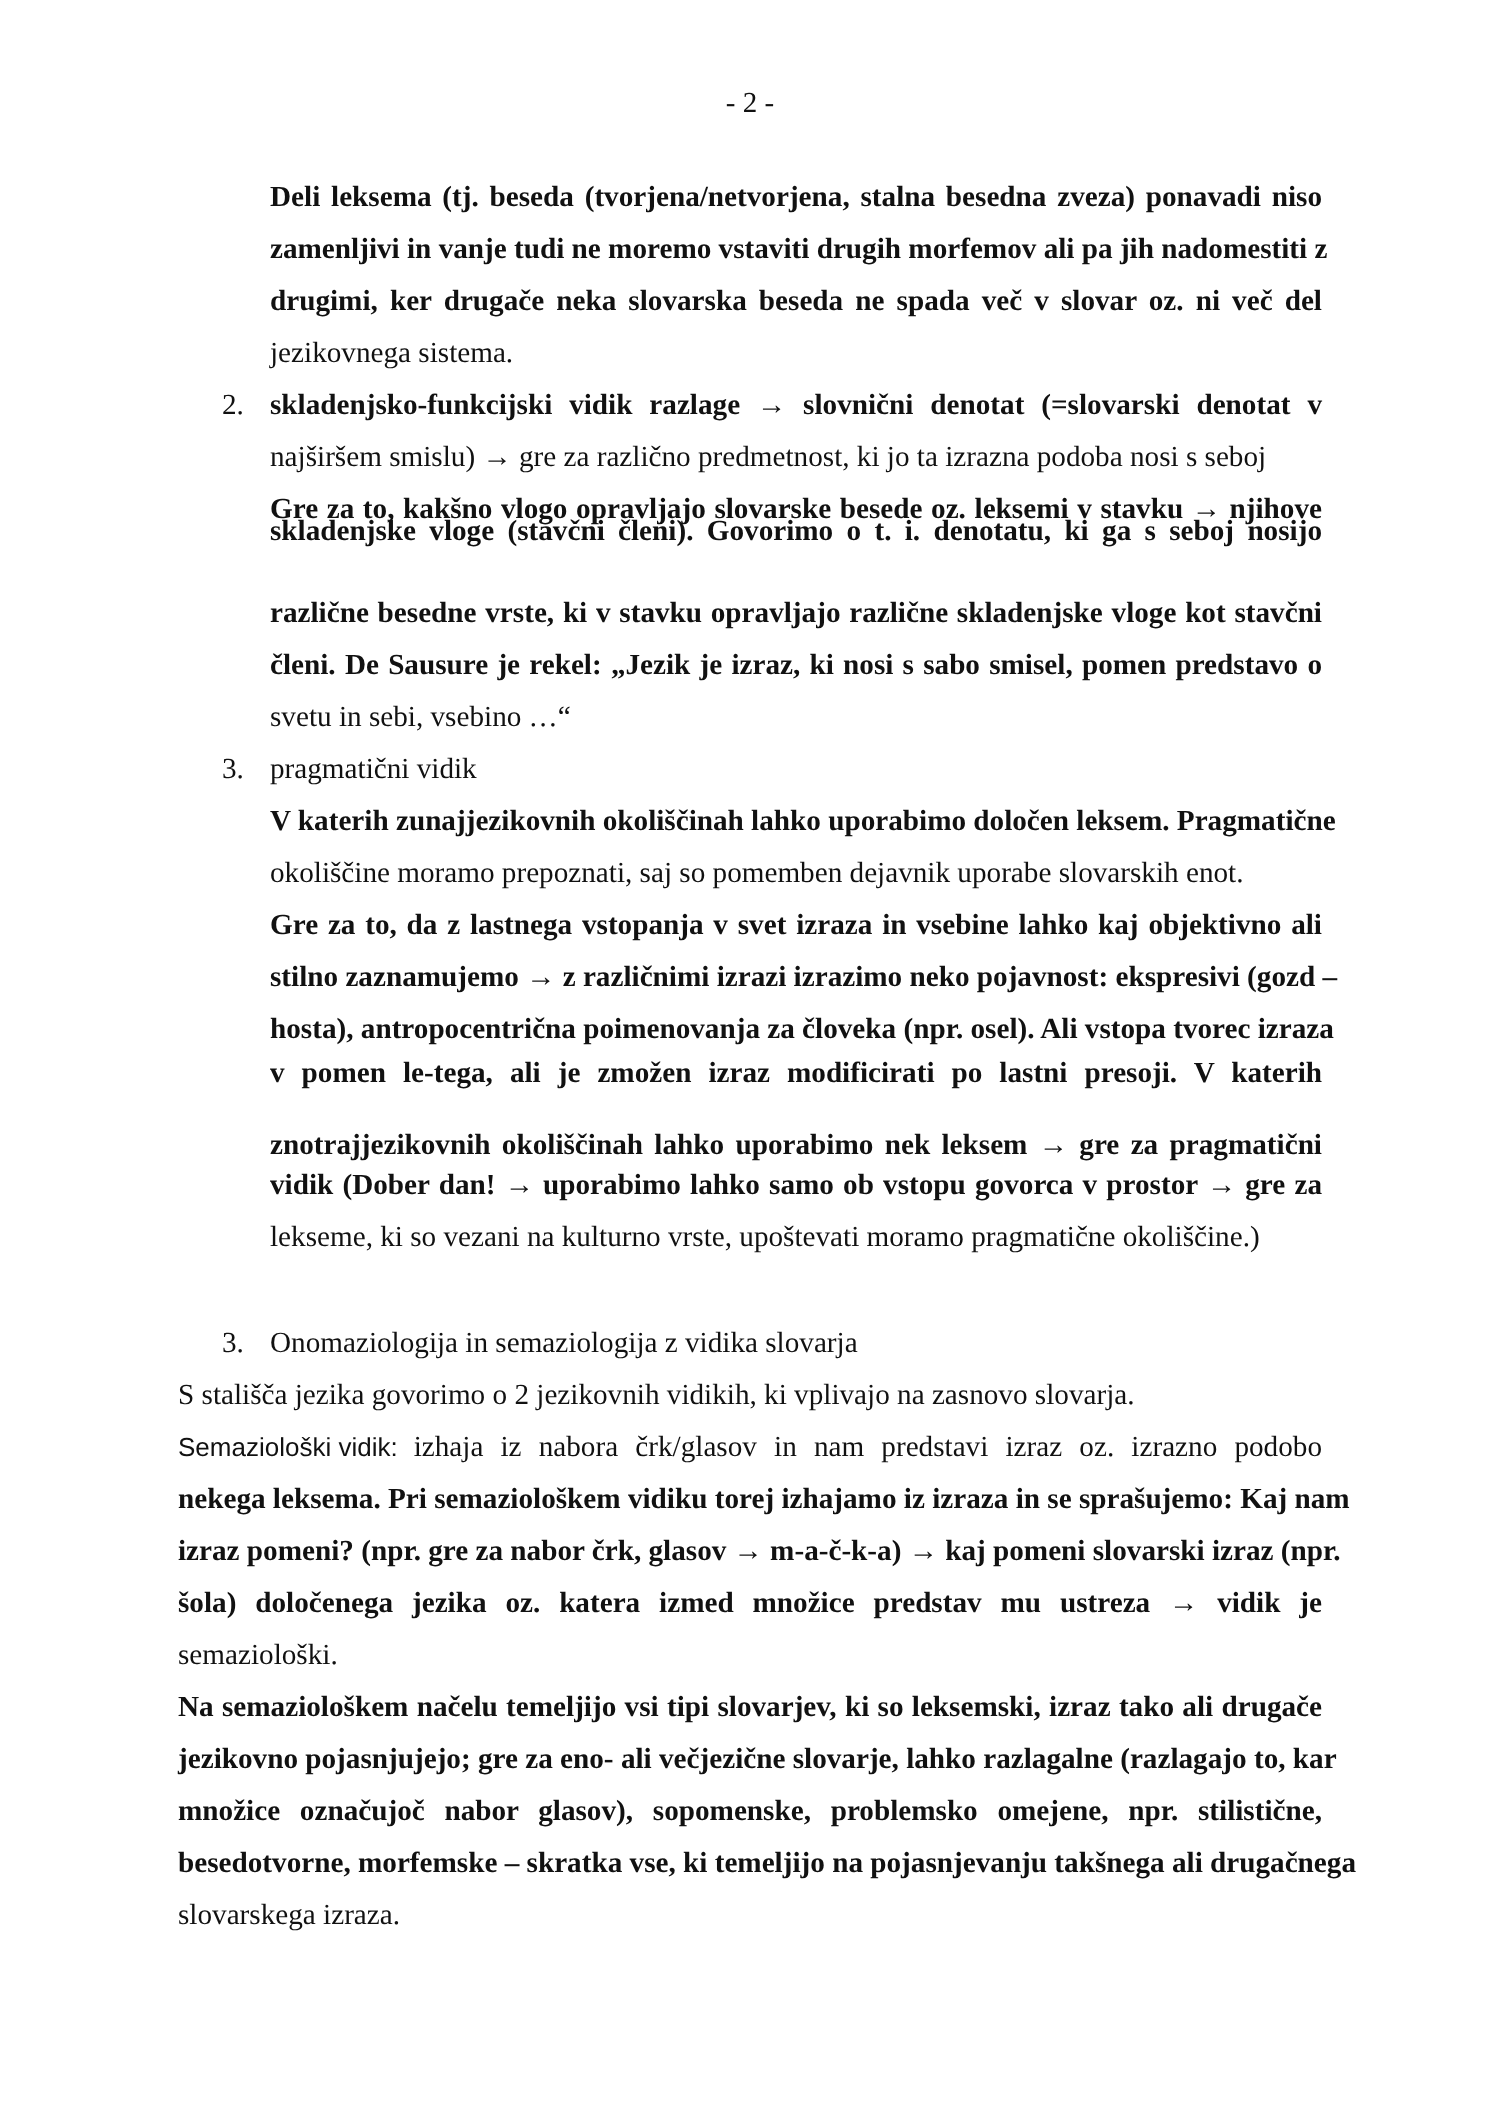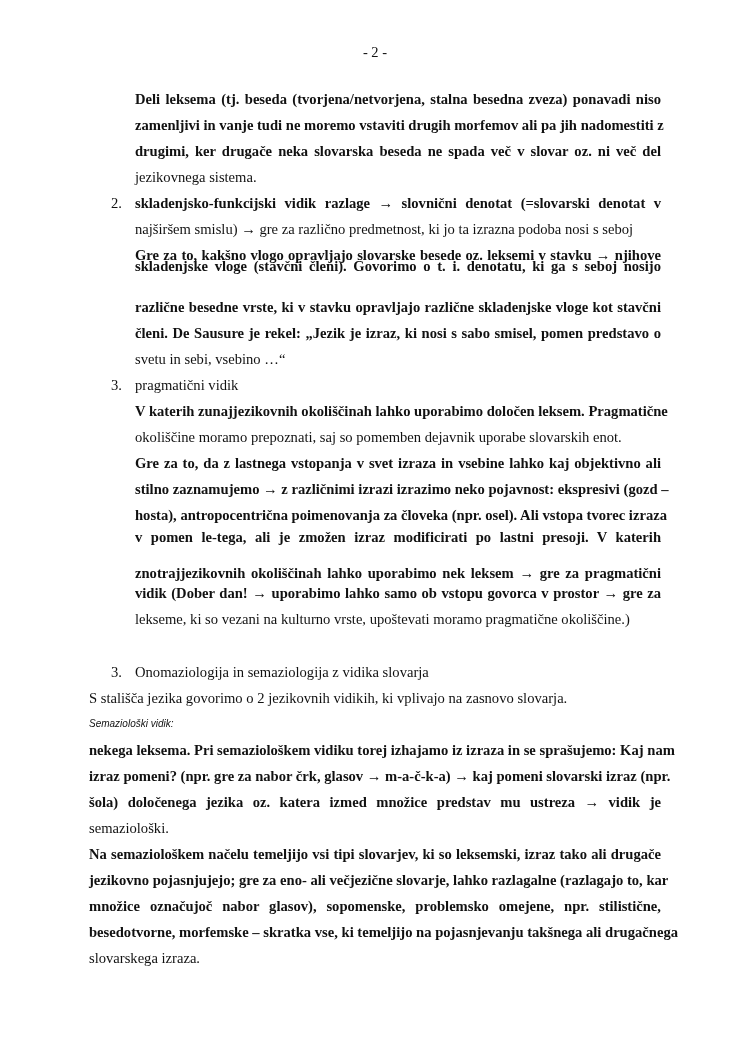--- a/index.html
+++ b/index.html
@@ -4,21 +4,21 @@
   <style>
     html, body { margin: 0; padding: 0; background: #ffffff; }
     body { width: 750px; height: 1061px; position: relative; overflow: hidden;
       font-family: "Liberation Serif", "DejaVu Serif", serif; color: #111; }
     .page-num { position: absolute; top: 44px; left: 0; width: 750px; text-align: center; font-size: 14.5px; }
     .line { position: absolute; font-size: 14.6px; line-height: 18px; white-space: nowrap; }
     .just { text-align: justify; text-align-last: justify; font-weight: bold; }
     .ind { left: 135px; width: 526px; }
     .left { left: 89px; width: 572px; }
     .num { position: absolute; left: 111px; font-size: 14.6px; line-height: 18px; }
-    .sans { font-family: "Liberation Sans", "DejaVu Sans", sans-serif; font-size: 10px; font-style: italic; }
+    .sans { font-family: "Liberation Sans", "DejaVu Sans", sans-serif; font-size: 13px; }
   </style>
 </head>
 <body>
 
 <div class="page-num">- 2 -</div>
 
 <div>
   <div class="line ind just" style="top:90px">Deli leksema (tj. beseda (tvorjena/netvorjena, stalna besedna zveza) ponavadi niso</div>
   <div class="line ind just" style="top:116px">zamenljivi in vanje tudi ne moremo vstaviti drugih morfemov ali pa jih nadomestiti z</div>
   <div class="line ind just" style="top:142px">drugimi, ker drugače neka slovarska beseda ne spada več v slovar oz. ni več del</div>
@@ -43,20 +43,21 @@
   <div class="line ind just" style="top:528px">v pomen le-tega, ali je zmožen izraz modificirati po lastni presoji. V katerih</div>
   <div class="line ind just" style="top:564px">znotrajjezikovnih okoliščinah lahko uporabimo nek leksem → gre za pragmatični</div>
   <div class="line ind just" style="top:584px">vidik (Dober dan! → uporabimo lahko samo ob vstopu govorca v prostor → gre za</div>
   <div class="line ind" style="top:610px">lekseme, ki so vezani na kulturno vrste, upoštevati moramo pragmatične okoliščine.)</div>
 
   <div class="num" style="top:663px">3.</div>
   <div class="line ind" style="top:663px">Onomaziologija in semaziologija z vidika slovarja</div>
   <div class="line left" style="top:689px">S stališča jezika govorimo o 2 jezikovnih vidikih, ki vplivajo na zasnovo slovarja.</div>
   <div class="line left" style="top:715px; display:flex; justify-content:space-between;">
     <span class="sans">Semaziološki vidik:</span>
+    <span style="flex:1; margin-left:8px; text-align:justify; text-align-last:justify;">izhaja iz nabora črk/glasov in nam predstavi izraz oz. izrazno podobo</span>
   </div>
   <div class="line left just" style="top:741px">nekega leksema. Pri semaziološkem vidiku torej izhajamo iz izraza in se sprašujemo: Kaj nam</div>
   <div class="line left just" style="top:767px">izraz pomeni? (npr. gre za nabor črk, glasov → m-a-č-k-a) → kaj pomeni slovarski izraz (npr.</div>
   <div class="line left just" style="top:793px">šola) določenega jezika oz. katera izmed množice predstav mu ustreza → vidik je</div>
   <div class="line left" style="top:819px">semaziološki.</div>
   <div class="line left just" style="top:845px">Na semaziološkem načelu temeljijo vsi tipi slovarjev, ki so leksemski, izraz tako ali drugače</div>
   <div class="line left just" style="top:871px">jezikovno pojasnjujejo; gre za eno- ali večjezične slovarje, lahko razlagalne (razlagajo to, kar</div>
   <div class="line left just" style="top:897px">množice označujoč nabor glasov), sopomenske, problemsko omejene, npr. stilistične,</div>
   <div class="line left just" style="top:923px">besedotvorne, morfemske – skratka vse, ki temeljijo na pojasnjevanju takšnega ali drugačnega</div>
   <div class="line left" style="top:949px">slovarskega izraza.</div>

